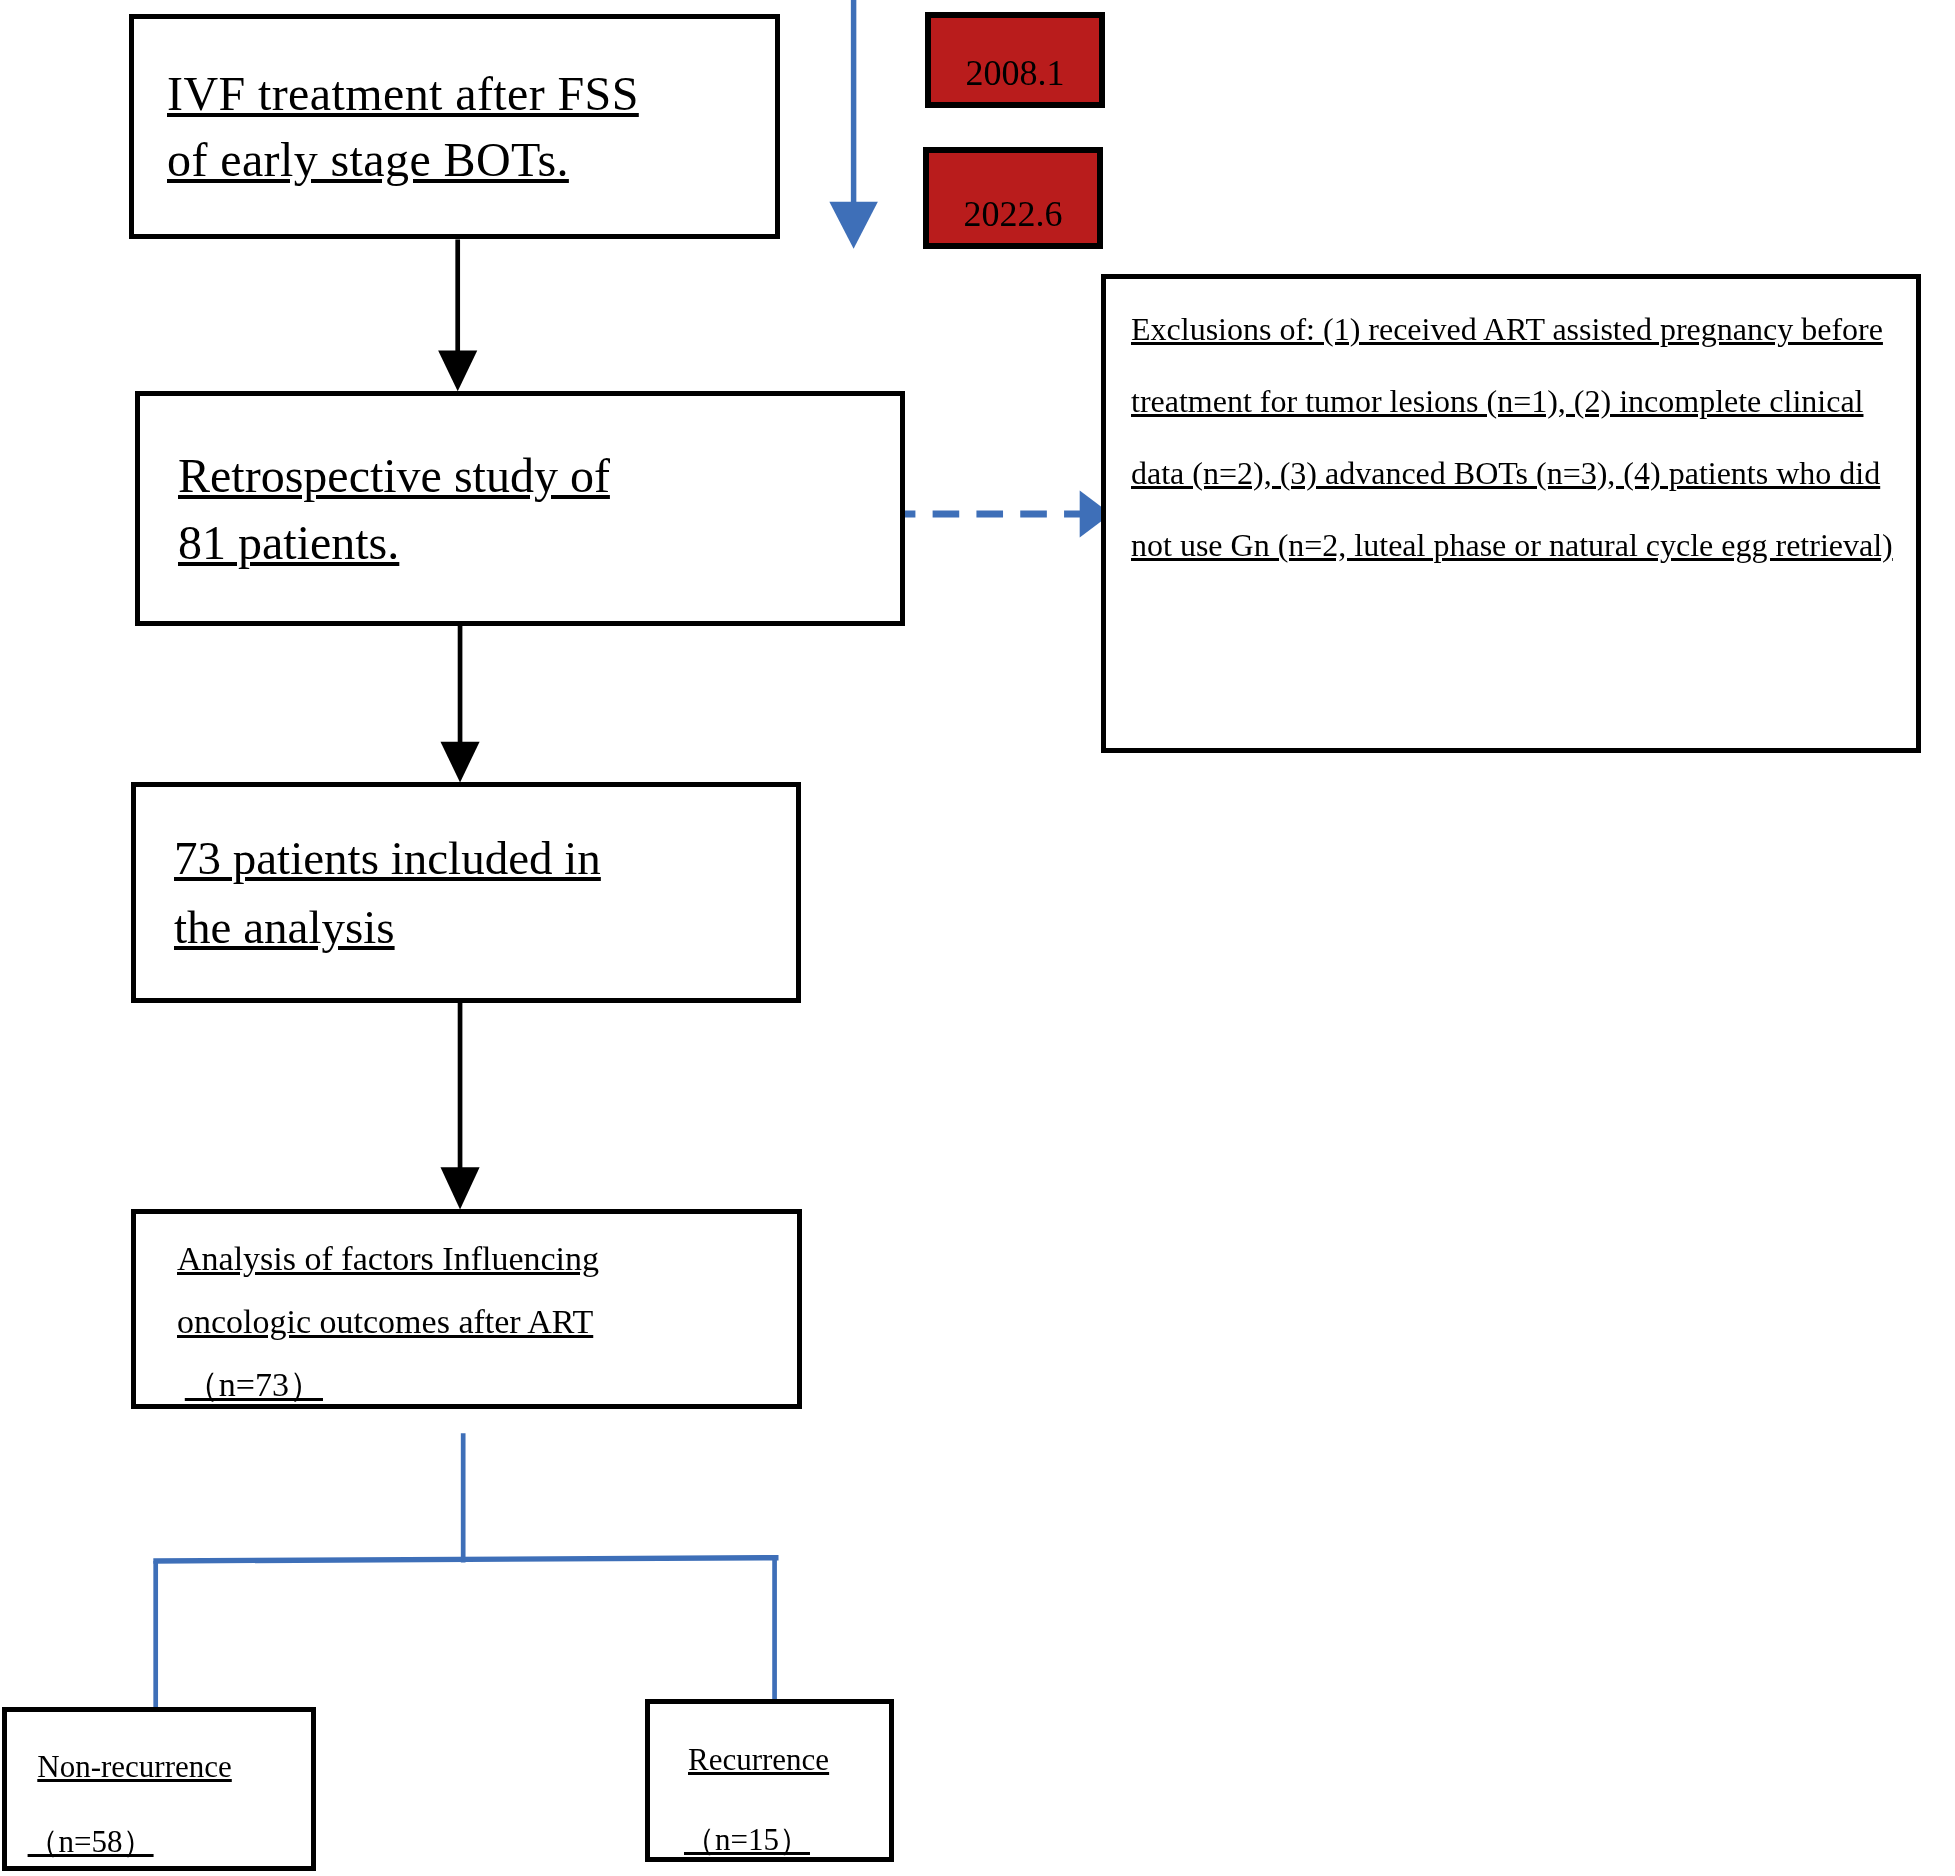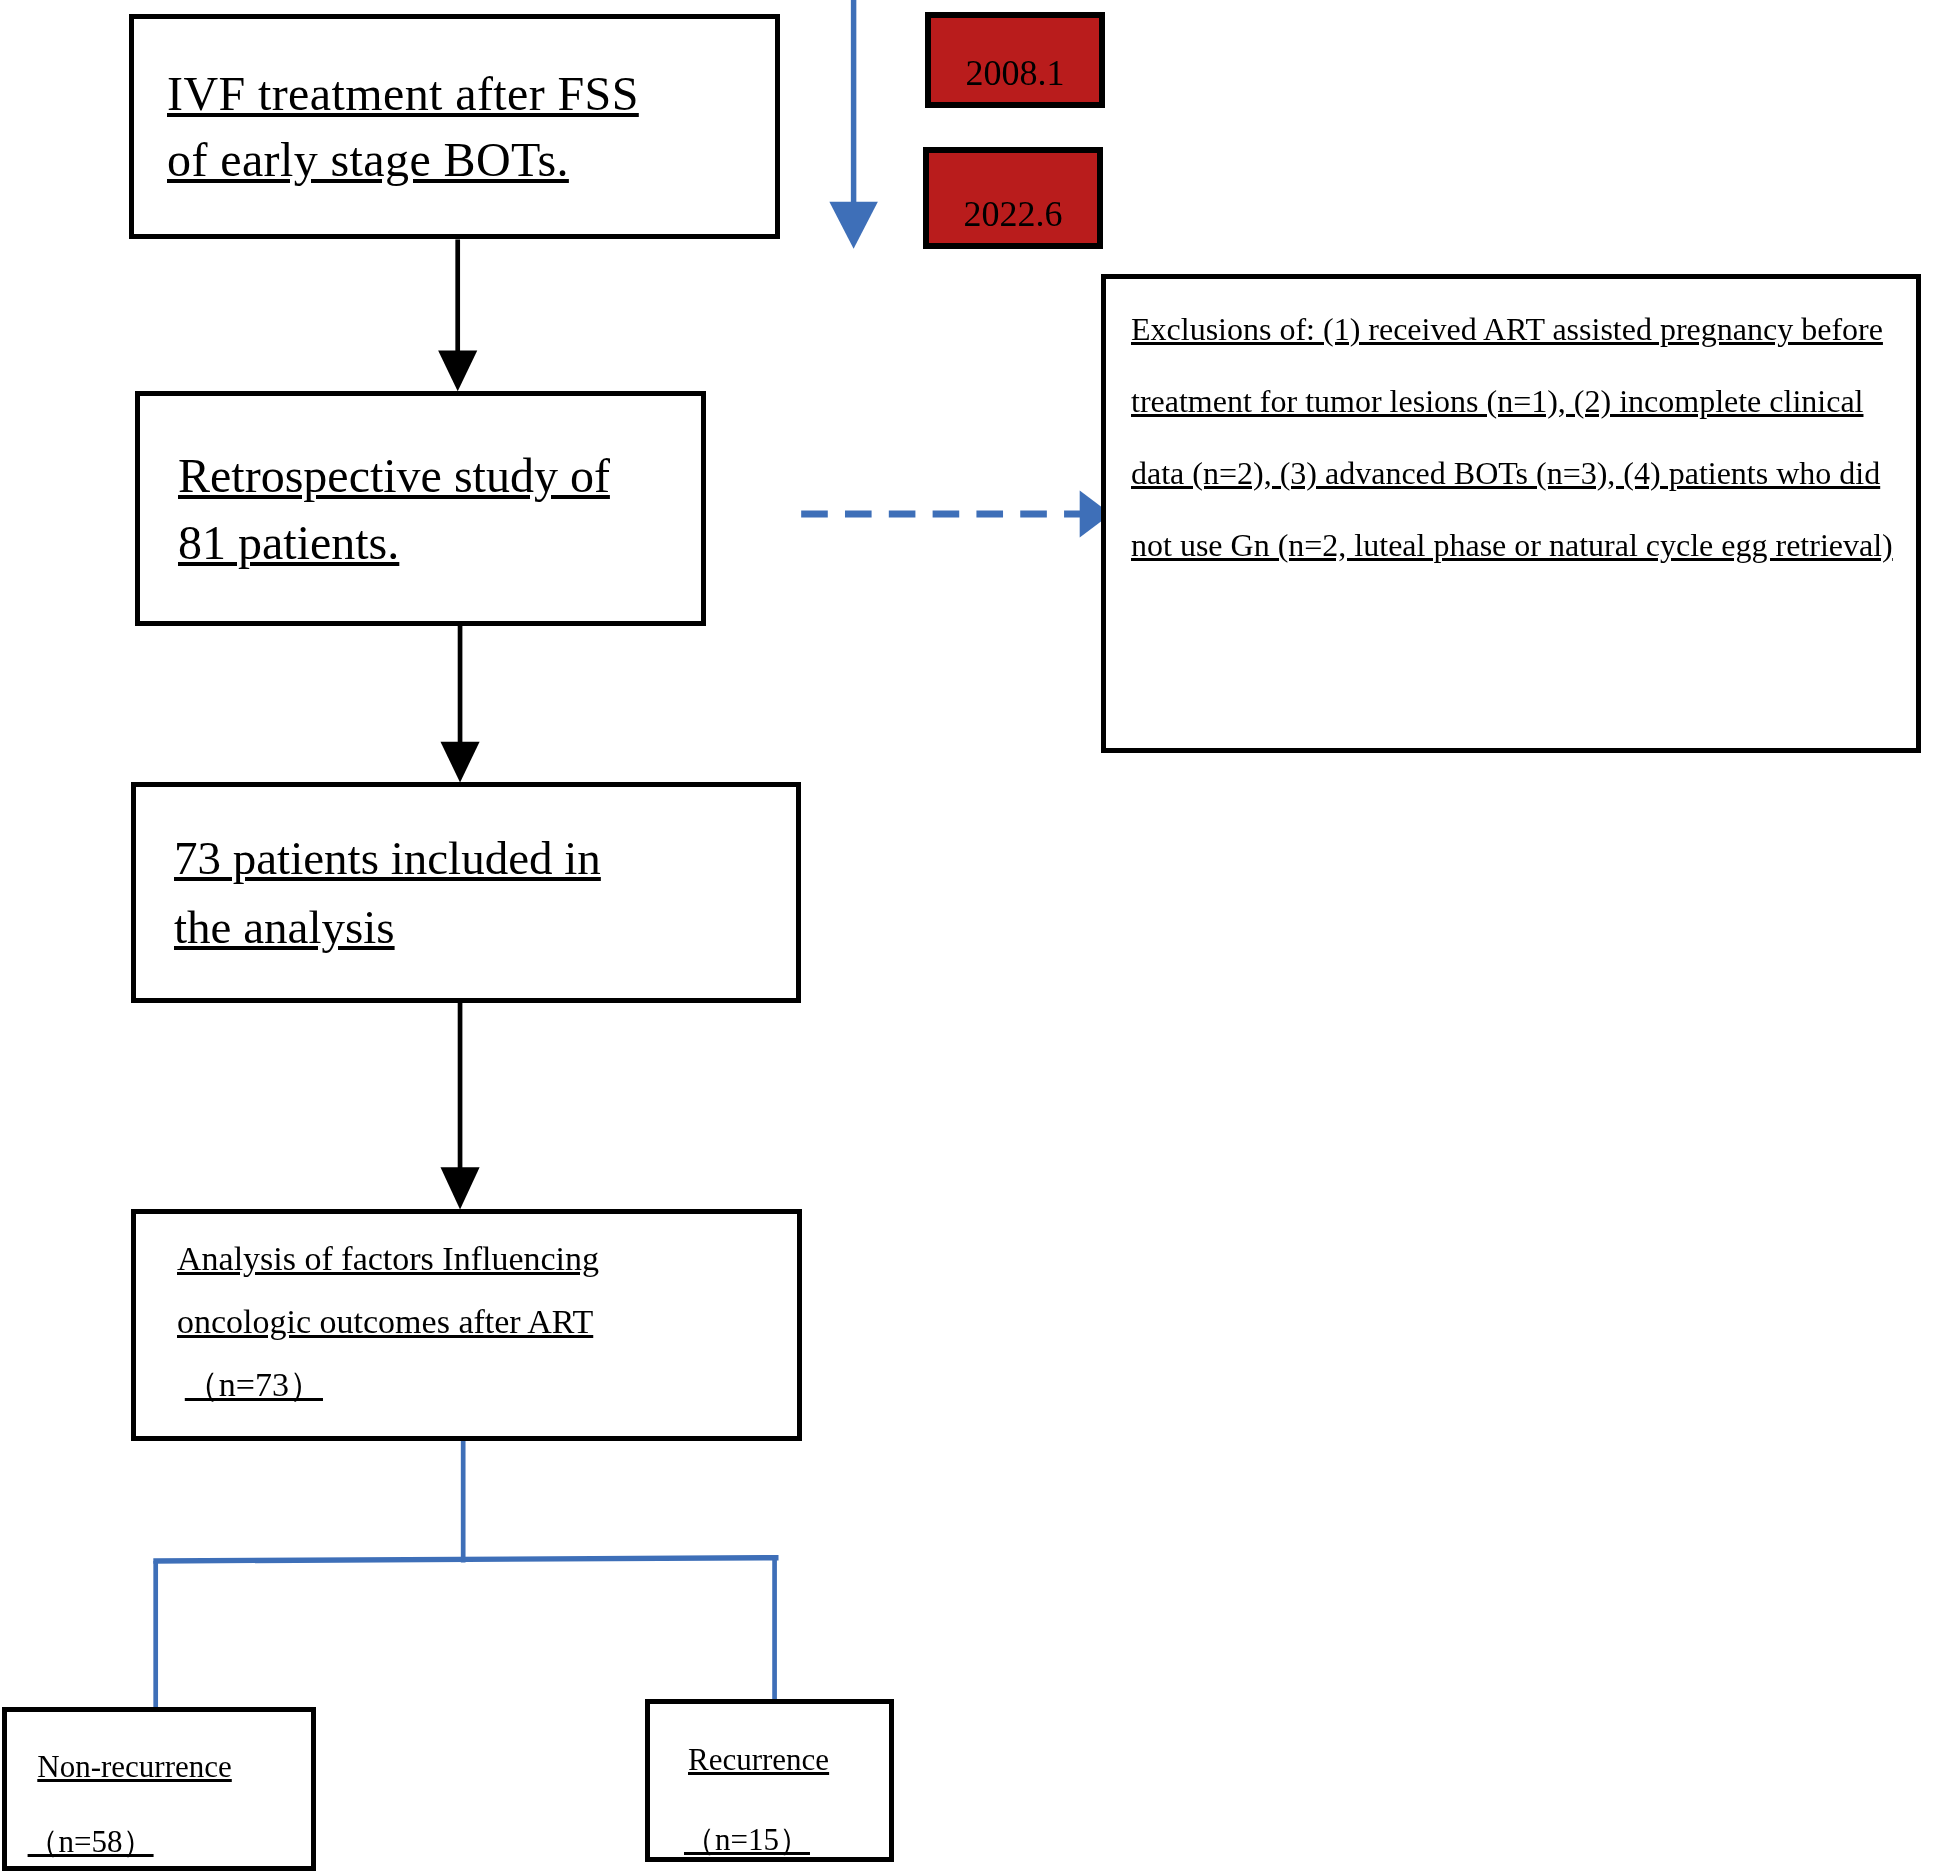--- a/index.html
+++ b/index.html
@@ -58,21 +58,21 @@
     font-size: 36px;
     line-height: 36px;
     padding-bottom: 11px;
   }
   #date-start { left: 925px; top: 11.7px; width: 180px; height: 96px; }
   #date-end   { left: 923px; top: 147px; width: 180px; height: 102px; }
 
   
   #box-retro {
     left: 135px; top: 391px;
-    width: 571px; height: 235px;
+    width: 770px; height: 235px;
     padding: 0 0 0 38px;
   }
   #box-retro .line {
     font-size: 48px;
     line-height: 67px;
   }
 
   
   #box-exclusions {
     left: 1101px; top: 274px;
@@ -93,21 +93,21 @@
     padding: 0 0 0 38px;
   }
   #box-included .line {
     font-size: 47px;
     line-height: 69px;
   }
 
   
   #box-analysis {
     left: 131px; top: 1209px;
-    width: 671px; height: 232px;
+    width: 671px; height: 200px;
     padding: 12.5px 0 0 41px;
     justify-content: flex-start;
   }
   #box-analysis .line {
     font-size: 34px;
     line-height: 63px;
   }
   #box-analysis .line.count {
     padding-left: 7.8px;
   }

